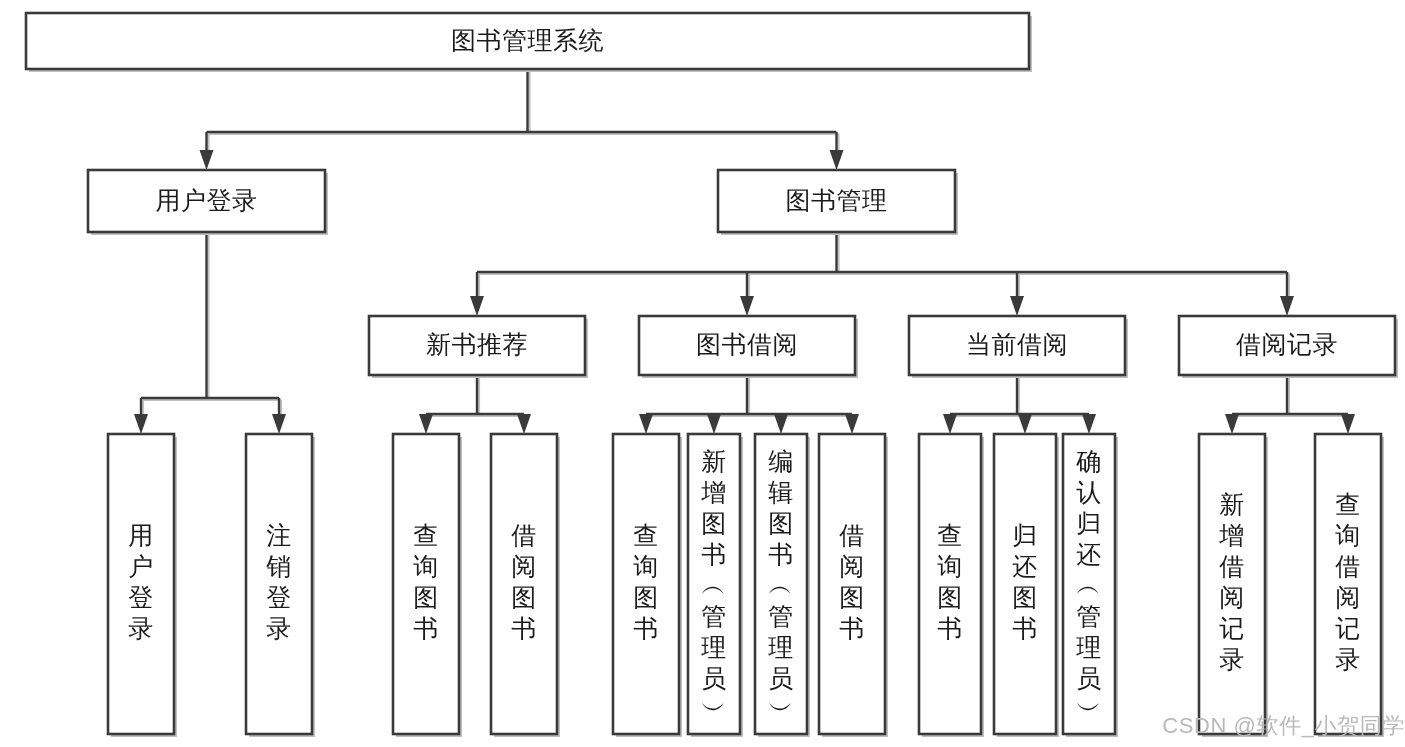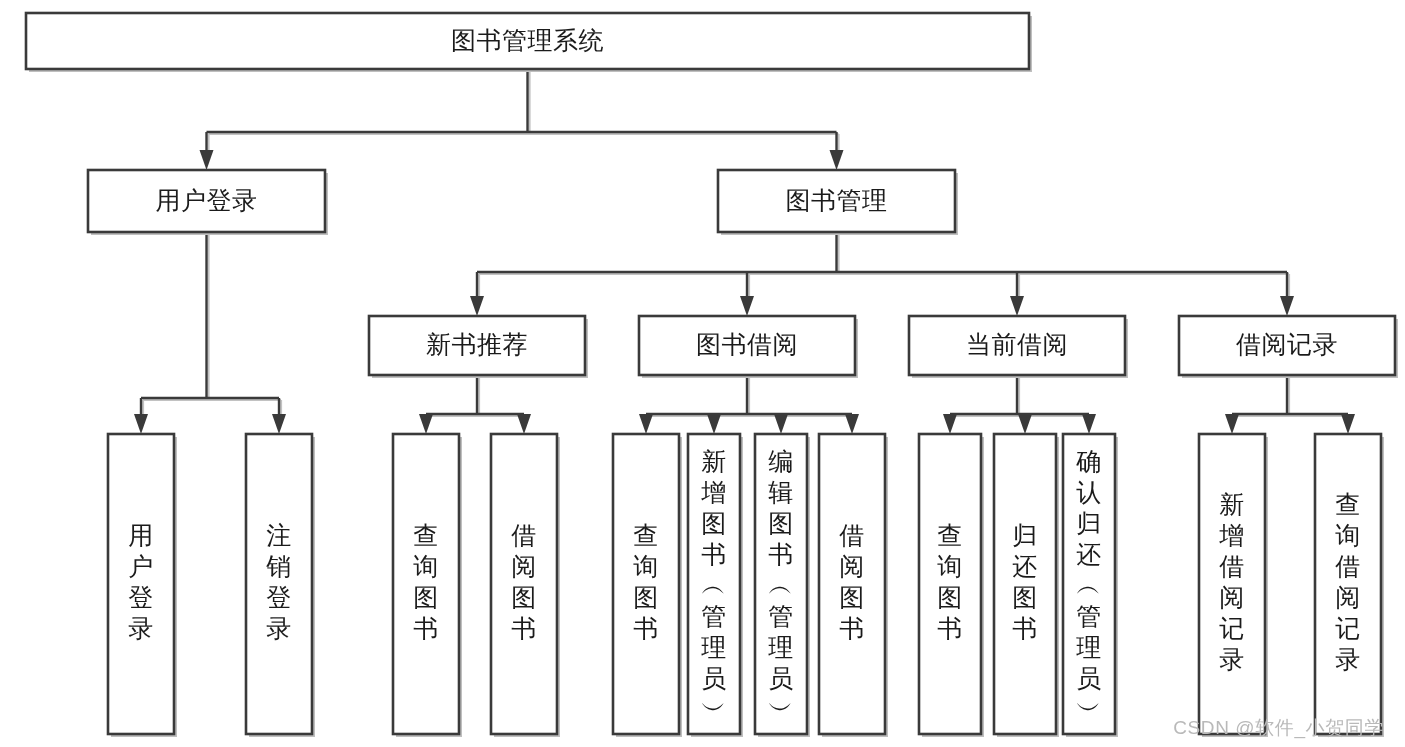--- a/index.html
+++ b/index.html
@@ -60,24 +60,24 @@
     letter-spacing: 0.5px;
   }
   .node-label-v {
     font-family: "Liberation Sans", "DejaVu Sans", sans-serif;
     font-size: 25px;
     fill: #1b1b1b;
     letter-spacing: 0.5px;
   }
   .watermark {
     position: absolute;
-    right: 28px;
+    right: 7px;
     bottom: 6px;
     font-family: "Liberation Sans", "DejaVu Sans", sans-serif;
-    font-size: 19px;
+    font-size: 22px;
     color: #b9b9b9;
     white-space: nowrap;
     user-select: none;
     letter-spacing: 0.6px;
   }
 </style>
 </head>
 <body>
 
 <div id="diagram-root">

